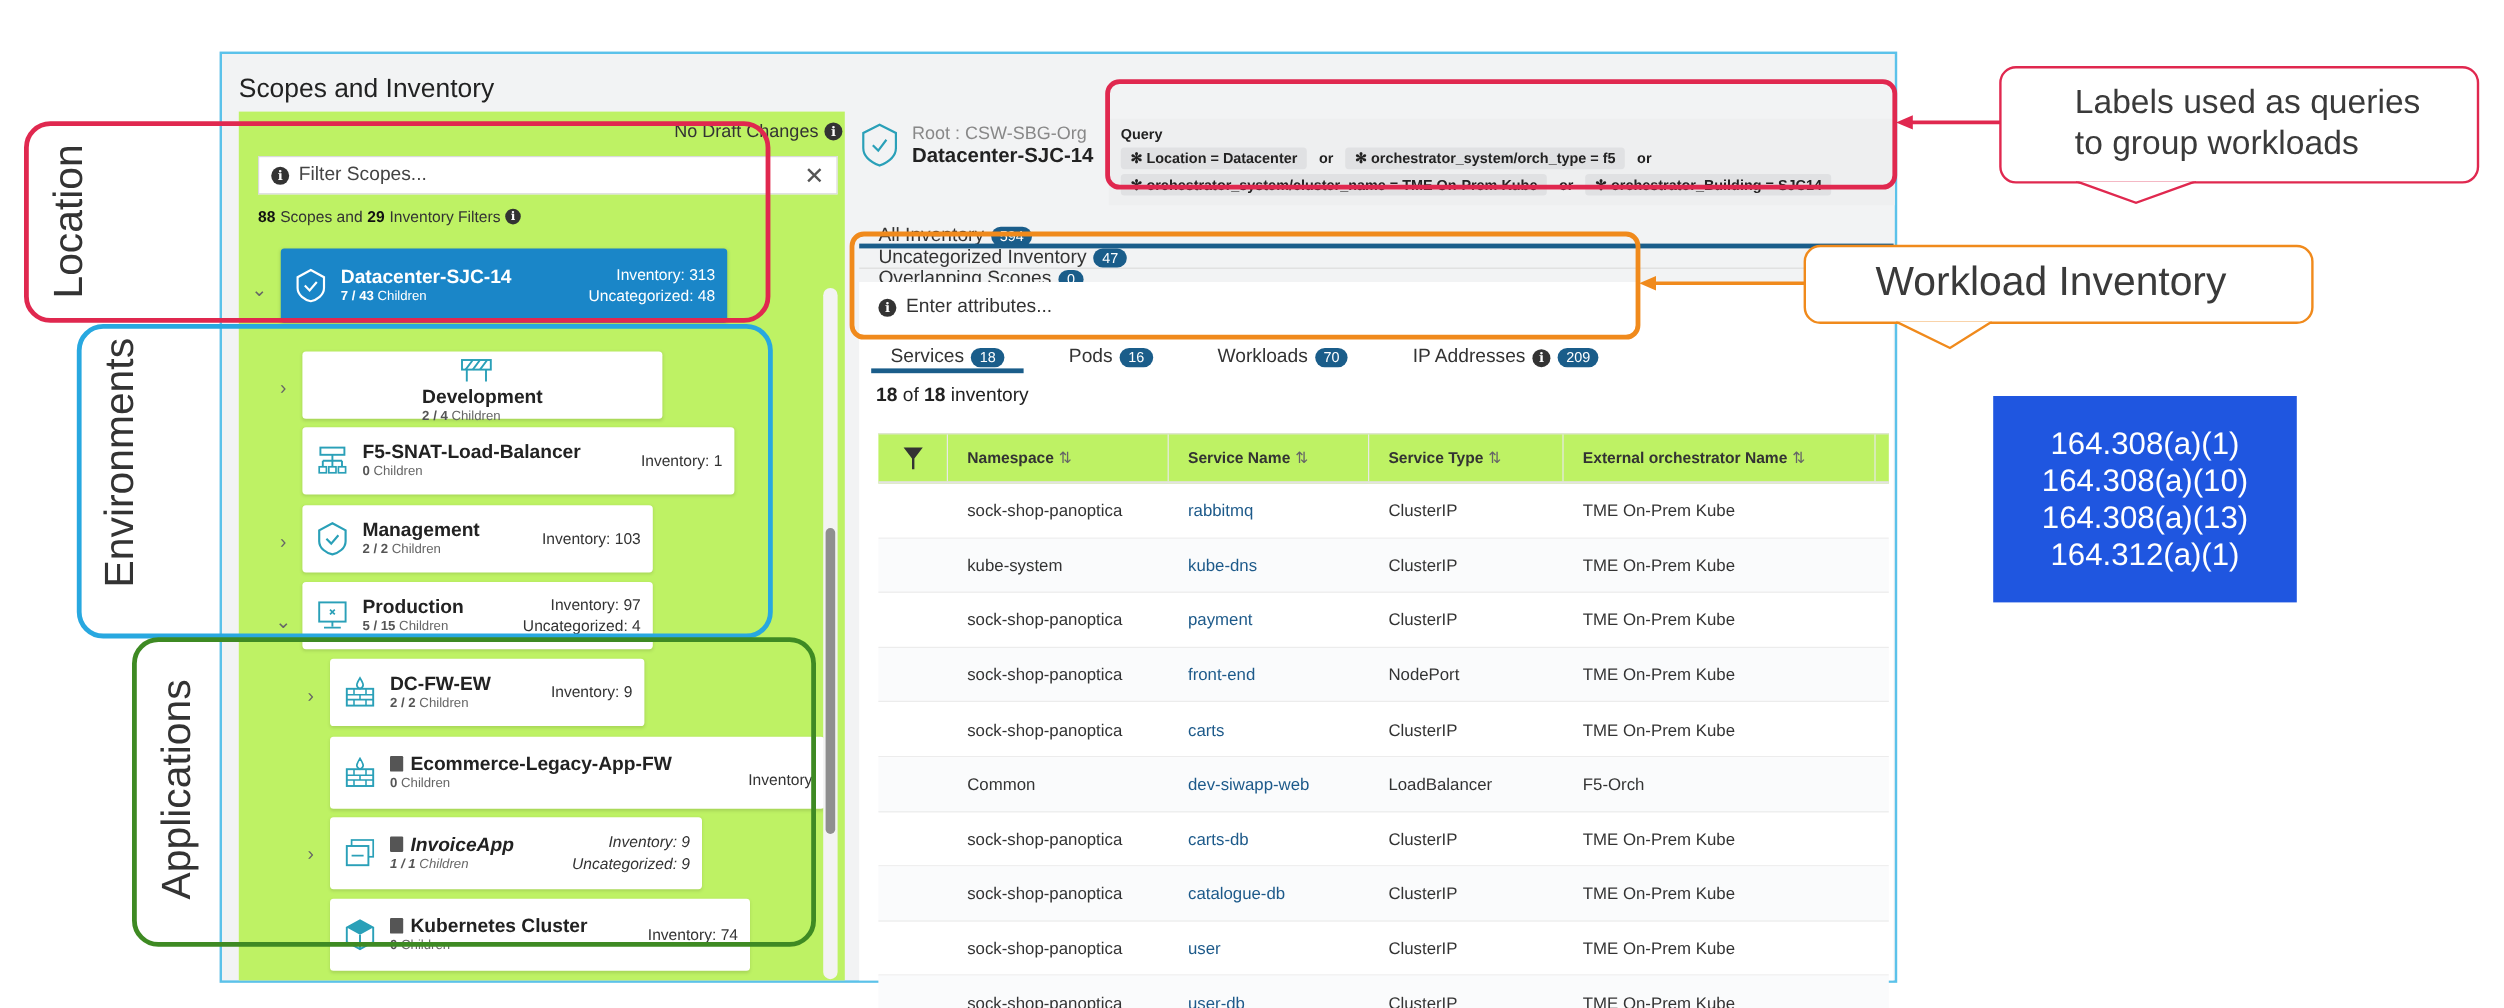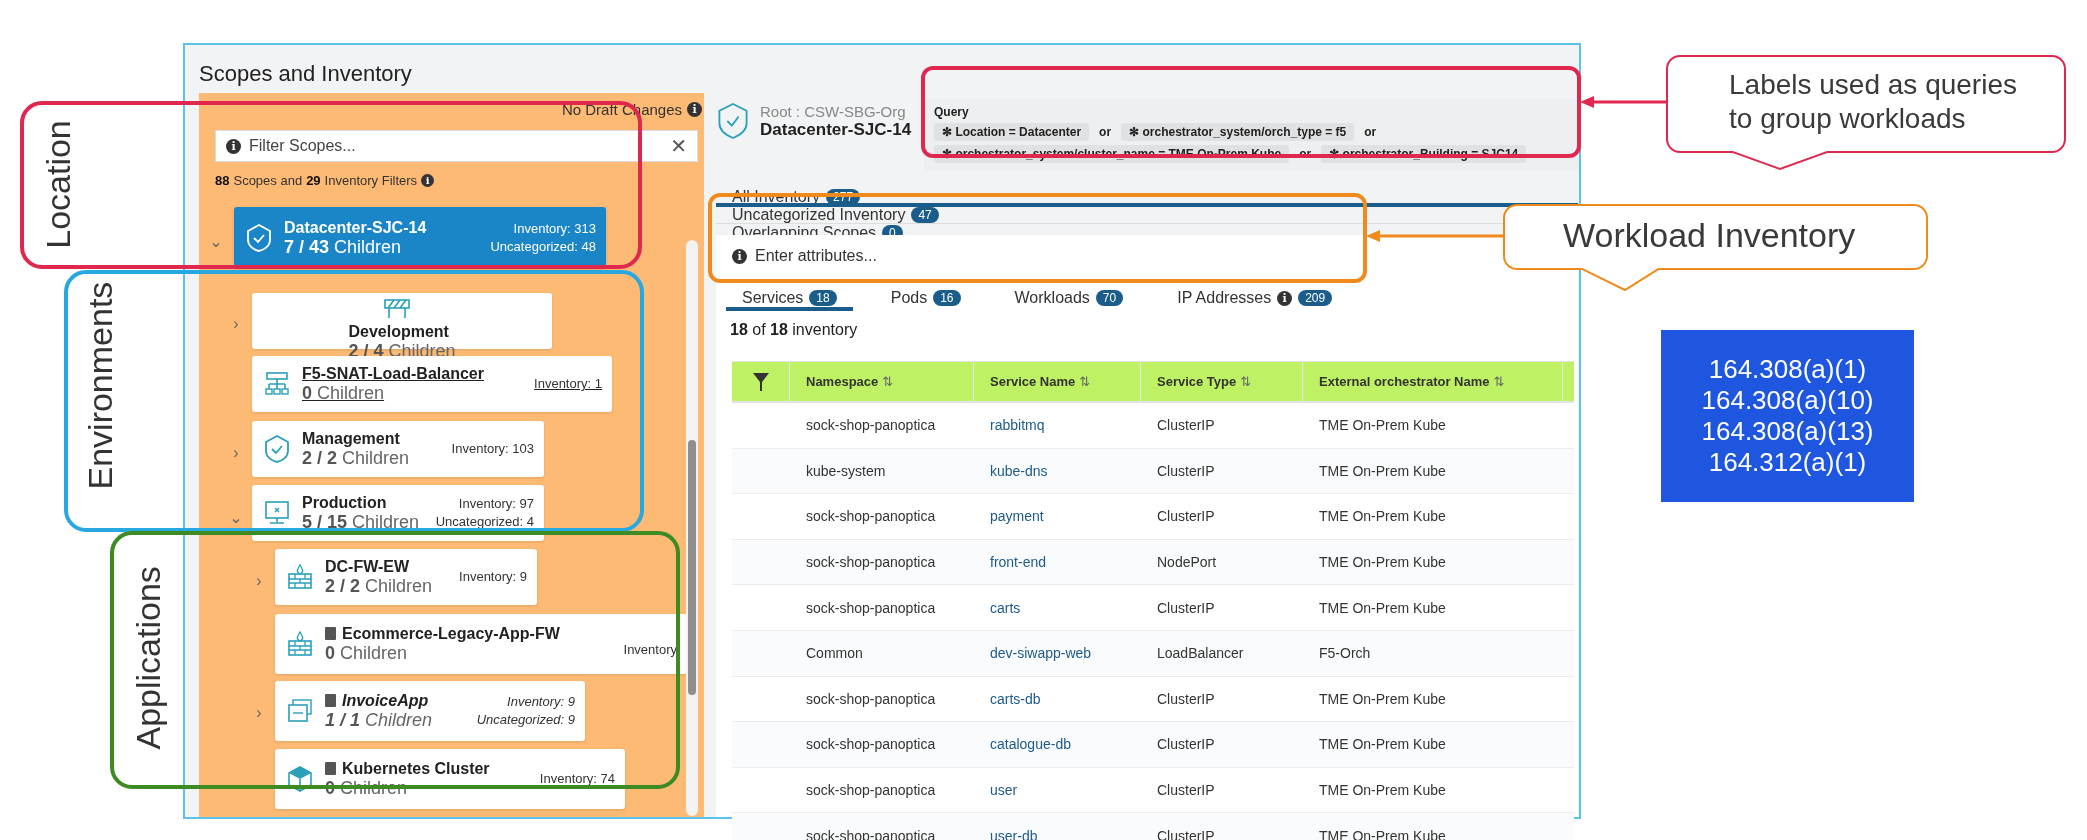--- a/index.html
+++ b/index.html
@@ -7,21 +7,21 @@
   body { position: relative; font-family: "Liberation Sans", sans-serif; color: #222; }
 
   .app {
     position: absolute; left: 183px; top: 43px; width: 1398px; height: 776px;
     background: #f2f3f4; border: 2px solid #5bc2ea;
   }
   .app-title { position: absolute; left: 14px; top: 16px; font-size: 22px; color: #222; }
 
   
   .left {
-    position: absolute; left: 14px; top: 48px; width: 505px; height: 724px; background: #fdba74;
+    position: absolute; left: 14px; top: 48px; width: 505px; height: 724px; background: #bef264;
   }
   .draft { position: absolute; right: 2px; top: 8px; font-size: 15px; color: #333; display: flex; align-items: center; gap: 5px; }
   .info-dot {
     display: inline-flex; width: 15px; height: 15px; border-radius: 50%; background: #333; color: #fff;
     font-size: 11px; font-weight: bold; align-items: center; justify-content: center; font-family: "DejaVu Serif", serif;
   }
   .filter {
     position: absolute; left: 16px; top: 37px; width: 483px; height: 32px; background: #fff;
     border: 1px solid #d9dadb; display: flex; align-items: center; padding: 0 10px; gap: 8px; font-size: 16px; color: #444;
   }
@@ -31,21 +31,21 @@
 
   .tree { position: absolute; left: 0; top: 106px; width: 505px; }
   .chev { position: absolute; font-size: 16px; color: #666; width: 14px; text-align: center; }
   .card {
     position: absolute; background: #fff; box-shadow: 0 1px 3px rgba(0,0,0,0.12); border-radius: 3px;
     display: flex; align-items: center; padding: 0 10px;
   }
   .card .ico { width: 30px; height: 30px; margin-right: 10px; flex: 0 0 auto; }
   .card .txt { display: flex; flex-direction: column; }
   .card .name { font-size: 16px; font-weight: bold; color: #222; white-space: nowrap; }
-  .card .sub { font-size: 18px; color: #666; }
+  .card .sub { font-size: 11px; color: #666; }
   .card .sub b { color: #555; }
   .card .stats { margin-left: auto; text-align: right; font-size: 13px; color: #333; line-height: 18px; white-space: nowrap; }
   .card.selected { background: #1a86c8; }
   .card.selected .name, .card.selected .sub, .card.selected .sub b, .card.selected .stats { color: #fff; }
   .tag-ico { display: inline-block; width: 11px; height: 13px; background: #555; margin-right: 6px; border-radius: 1px; vertical-align: -1px; }
 
   .scroll-track { position: absolute; left: 487px; top: 147px; width: 12px; height: 576px; background: #f3f3f3; border-radius: 6px; }
   .scroll-thumb { position: absolute; left: 2px; top: 200px; width: 8px; height: 255px; background: #8f8f8f; border-radius: 4px; }
 
   
@@ -141,21 +141,21 @@
         <div class="txt">
             <span class="name">Development</span>
           <span class="sub"><b>2 / 4</b> <span>Children</span></span>
           </div>
         <div class="stats">
             <div>Inventory: 16</div>
             <div>Uncategorized: 3</div>
           </div>
       </div>
 
-      <div class="card" style="left:53px;top:157px;width:360px;height:56px;text-decoration:underline;">
+      <div class="card" style="left:53px;top:157px;width:360px;height:56px;">
         <svg class="ico" viewBox="0 0 30 30">
             <rect x="5" y="4" width="20" height="6" fill="none" stroke="#2aa0b8" stroke-width="1.6"></rect>
             <path d="M15 10 V15 M7 15 H23 M7 15 V20 M15 15 V20 M23 15 V20" stroke="#2aa0b8" stroke-width="1.6" fill="none"></path>
             <rect x="4" y="20" width="6" height="5" fill="none" stroke="#2aa0b8" stroke-width="1.4"></rect>
             <rect x="12" y="20" width="6" height="5" fill="none" stroke="#2aa0b8" stroke-width="1.4"></rect>
             <rect x="20" y="20" width="6" height="5" fill="none" stroke="#2aa0b8" stroke-width="1.4"></rect>
           </svg>
         <div class="txt">
             <span class="name">F5-SNAT-Load-Balancer</span>
           <span class="sub"><b>0</b> <span>Children</span></span>
@@ -289,21 +289,21 @@
       <div class="qline">
         <span class="chip">✻ orchestrator_system/cluster_name = TME On-Prem Kube</span>
         <span class="or">or</span>
         <span class="chip">✻ orchestrator_Building = SJC14</span>
       </div>
     </div>
 
     <div class="tabs">
       <div class="tab active">
           <span>All Inventory</span>
-          <span class="badge">277</span>
+          <span class="badge">594</span>
         </div>
       <div class="tab">
           <span>Uncategorized Inventory</span>
           <span class="badge">47</span>
         </div>
       <div class="tab">
           <span>Overlapping Scopes</span>
           <span class="badge">0</span>
         </div>
       <div class="tab">

